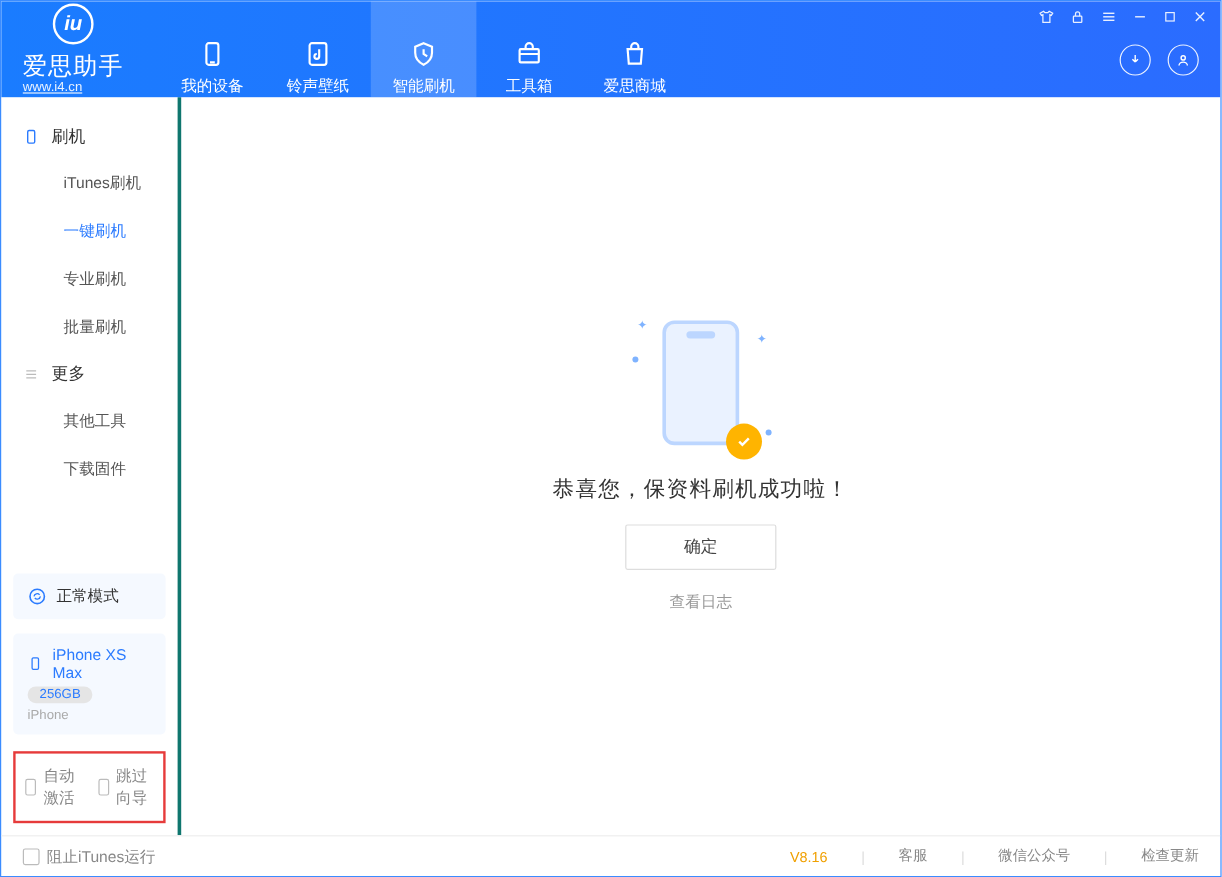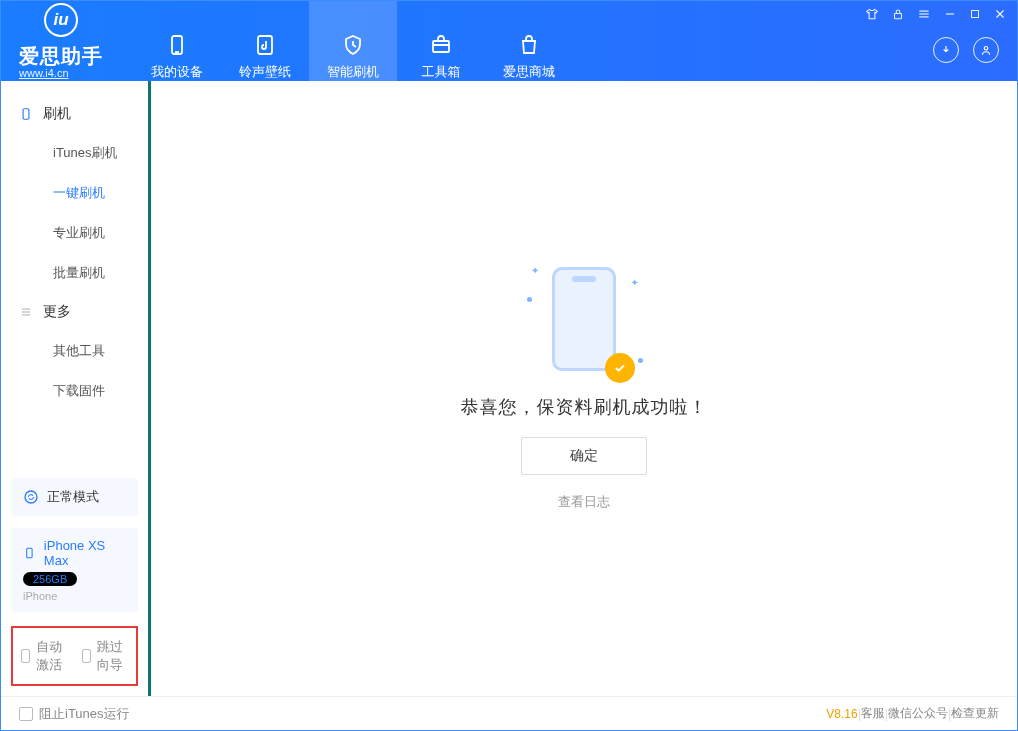--- a/index.html
+++ b/index.html
@@ -3,21 +3,21 @@
 <meta charset="utf-8">
 <style>
 * { margin: 0; padding: 0; box-sizing: border-box; font-family: "Microsoft YaHei", "PingFang SC", sans-serif; }
 body { background: #fff; width: 1018px; height: 731px; overflow: hidden; border: 1px solid #3b8cff; display: flex; flex-direction: column; }
 
 
 .header { background: linear-gradient(90deg, #1a7cff 0%, #2b6cff 100%); height: 80px; display: flex; align-items: center; padding: 0 10px 0 18px; position: relative; }
 .logo-block { display: flex; align-items: center; gap: 8px; margin-right: 30px; flex-direction: column; }
 .logo-icon { width: 34px; height: 34px; border-radius: 50%; border: 2px solid #fff; display: flex; align-items: center; justify-content: center; color: #fff; font-weight: bold; font-size: 17px; font-style: italic; }
 .logo-text { color: #fff; line-height: 1.1; }
-.logo-text .t1 { font-size: 20px; font-weight: 700; letter-spacing: 1px; }
+.logo-text .t1 { font-size: 20px; font-weight: 400; letter-spacing: 1px; }
 .logo-text .t2 { font-size: 11px; opacity: .9; text-decoration: underline; }
 .tabs { display: flex; height: 100%; }
 .tab { width: 88px; height: 100%; display: flex; flex-direction: column; align-items: center; justify-content: flex-end; gap: 6px; color: #fff; cursor: pointer; }
 .tab.active { background: rgba(255,255,255,.18); }
 .tab-icon { width: 24px; height: 24px; }
 .tab-label { font-size: 13px; }
 .window-controls { position: absolute; top: 6px; right: 10px; display: flex; gap: 12px; }
 .window-controls span { color: #fff; opacity: .9; cursor: pointer; font-size: 14px; display: flex; align-items: center; }
 .header-right-icons { position: absolute; right: 18px; bottom: 18px; display: flex; gap: 14px; }
 .circle-btn { width: 26px; height: 26px; border: 1.5px solid rgba(255,255,255,.9); border-radius: 50%; display: flex; align-items: center; justify-content: center; cursor: pointer; }
@@ -25,41 +25,41 @@
 
 .body { flex: 1; display: flex; min-height: 0; }
 .sidebar { width: 150px; border-right: 3px solid #0f766e; display: flex; flex-direction: column; padding-top: 14px; }
 .side-group-title { display: flex; align-items: center; gap: 10px; padding: 10px 18px; font-size: 14px; color: #333; font-weight: 500; }
 .side-item { padding: 11px 18px 11px 52px; font-size: 13px; color: #555; cursor: pointer; }
 .side-item.active { color: #2b7bff; }
 .side-spacer { flex: 1; }
 .device-box { margin: 6px 10px; background: #f5f9ff; border-radius: 4px; padding: 10px 12px; font-size: 13px; color: #333; }
 .device-box.mode { display: flex; align-items: center; gap: 8px; }
 .device-box .dname { color: #2b7bff; font-weight: 500; }
-.badge { display: inline-block; background: #000000; color: #2b7bff; border-radius: 10px; padding: 1px 10px; font-size: 11px; margin-top: 4px; }
+.badge { display: inline-block; background: #e5e5e5; color: #2b7bff; border-radius: 10px; padding: 1px 10px; font-size: 11px; margin-top: 4px; }
 .device-sub { font-size: 11px; color: #aaa; margin-top: 4px; }
 .highlight-box { margin: 8px 10px 10px; border: 2px solid #e63b3b; padding: 10px 8px; display: flex; gap: 14px; align-items: flex-end; }
 .chk { display: flex; align-items: center; gap: 6px; font-size: 13px; color: #888; cursor: pointer; }
 .chk-box { width: 14px; height: 14px; border: 1px solid #bbb; border-radius: 2px; }
 
 
 .main { flex: 1; display: flex; flex-direction: column; align-items: center; justify-content: center; gap: 18px; }
 .phone-illus { position: relative; width: 90px; height: 110px; }
 .phone-illus .phone { width: 64px; height: 104px; border: 3px solid #bcd6ff; border-radius: 10px; background: #eaf2ff; margin: 0 auto; position: relative; }
 .phone-illus .phone::before { content: ""; position: absolute; top: 6px; left: 50%; transform: translateX(-50%); width: 24px; height: 6px; background: #bcd6ff; border-radius: 3px; }
 .phone-illus .check { position: absolute; right: -6px; bottom: -6px; width: 30px; height: 30px; background: #ffb400; border-radius: 50%; display: flex; align-items: center; justify-content: center; }
 .phone-illus .dot { position: absolute; width: 5px; height: 5px; background: #7fb3ff; border-radius: 50%; }
 .phone-illus .star { position: absolute; color: #7fb3ff; font-size: 10px; }
 .success-text { font-size: 18px; color: #333; letter-spacing: 1px; }
 .ok-btn { border: 1px solid #ddd; background: #fff; padding: 9px 48px; font-size: 14px; color: #444; cursor: pointer; border-radius: 2px; }
 .log-link { font-size: 13px; color: #999; cursor: pointer; }
 
 
 .footer { height: 34px; border-top: 1px solid #eee; display: flex; align-items: center; padding: 0 18px; font-size: 12px; color: #888; }
-.footer .right { margin-left: auto; display: flex; align-items: center; gap: 0; }
+.footer .right { margin-left: auto; display: flex; align-items: center; gap: 28px; }
 .footer .sep { color: #ddd; }
 .footer .link { color: #888; cursor: pointer; }
 
 svg { display: block; }
 </style>
 </head>
 <body>
 
 <div class="header">
   <div class="logo-block">

